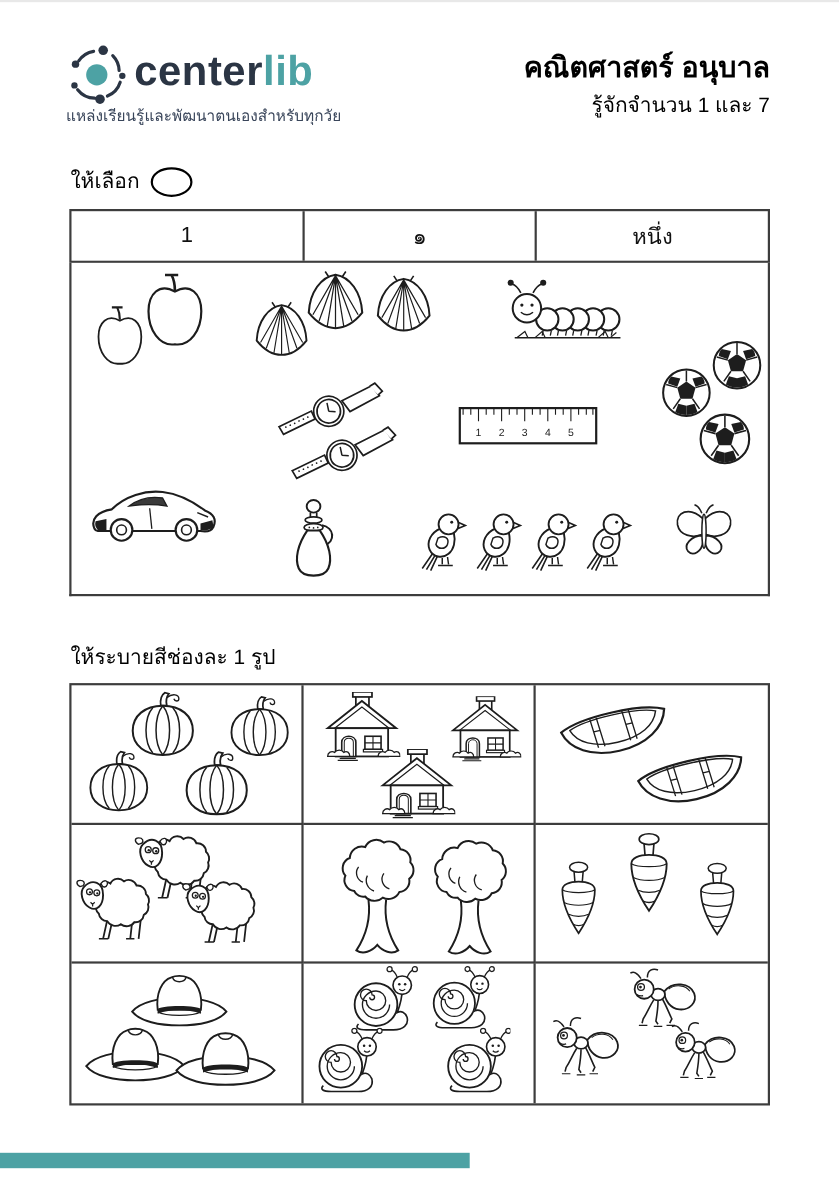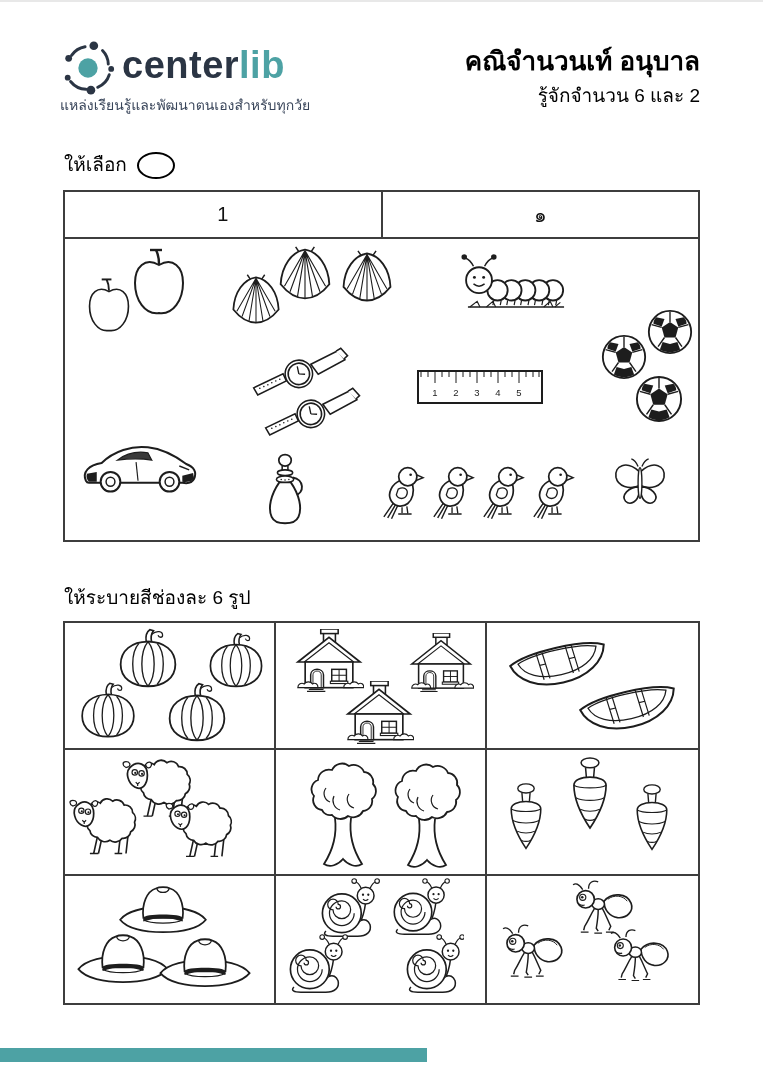--- a/index.html
+++ b/index.html
@@ -323,32 +323,33 @@
       <circle cx="36" cy="8" r="4.5"></circle>
         <circle cx="10" cy="21" r="3.5"></circle>
         <circle cx="54" cy="32" r="3"></circle>
       <circle cx="33" cy="54" r="4.5"></circle>
         <circle cx="9" cy="41" r="3"></circle>
     </g>
   </svg>
   <div class="logo-text"><span class="lc">center</span><span class="ll">lib</span></div>
   <div class="tagline">แหล่งเรียนรู้และพัฒนาตนเองสำหรับทุกวัย</div>
   <div class="titles">
-    <div class="title">คณิจำนวนเท์ อนุบาล</div>
-    <div class="subtitle">รู้จักจำนวน 6 และ 2</div>
+    <div class="title">คณิตศาสตร์ อนุบาล</div>
+    <div class="subtitle">รู้จักจำนวน 1 และ 7</div>
   </div>
 
   <div class="instr instr1">
     <span>ให้เลือก</span>
     <span class="oval"></span>
   </div>
 
   <div class="numrow">
     <div class="numcell">1</div>
     <div class="numcell">๑</div>
+    <div class="numcell">หนึ่ง</div>
   </div>
 
   <div class="picbox">
     <div class="grp g-apples">
         <div class="pic">
           <svg>
             <use href="#sym-apple" width="100%" height="100%"></use>
           </svg>
         </div>
         <div class="pic">
@@ -461,21 +462,21 @@
       </div>
     <div class="grp g-butterfly">
         <div class="pic">
           <svg>
             <use href="#sym-butterfly" width="100%" height="100%"></use>
           </svg>
         </div>
       </div>
   </div>
 
-  <div class="instr instr2">ให้ระบายสีช่องละ 6 รูป</div>
+  <div class="instr instr2">ให้ระบายสีช่องละ 1 รูป</div>
 
   <div class="grid">
     <div class="cell c-pumpkins">
         <div class="pic">
           <svg>
             <use href="#sym-pumpkin" width="100%" height="100%"></use>
           </svg>
         </div>
         <div class="pic">
           <svg>

